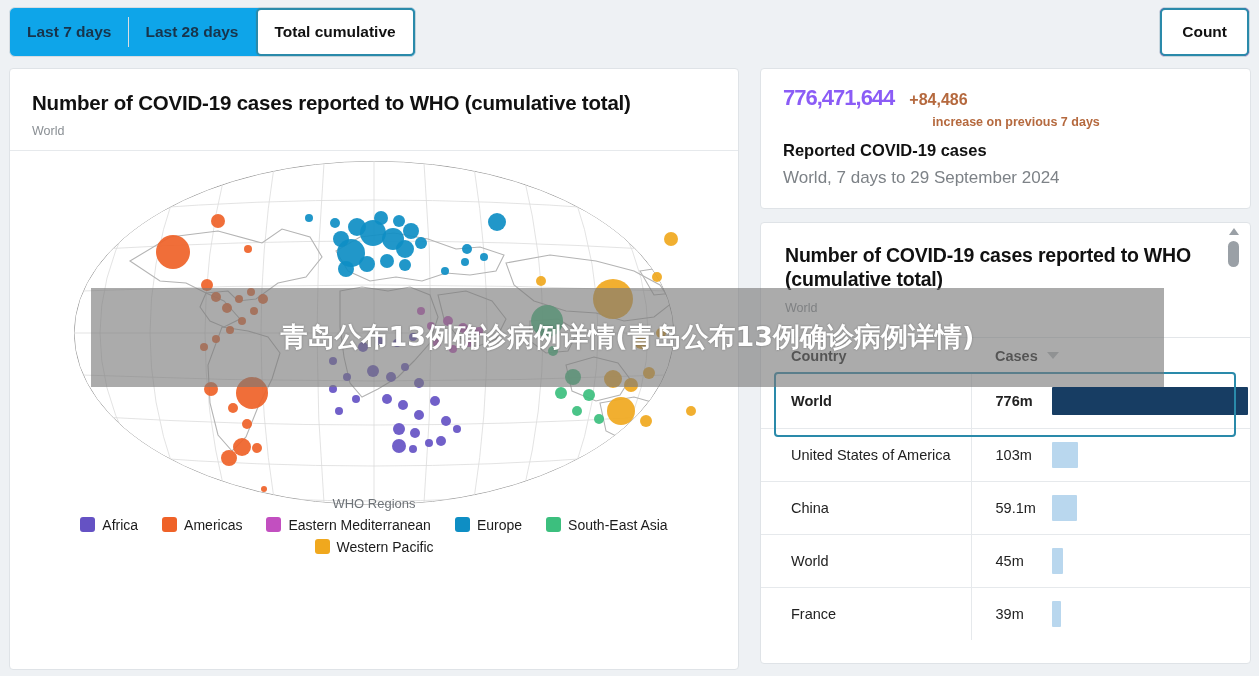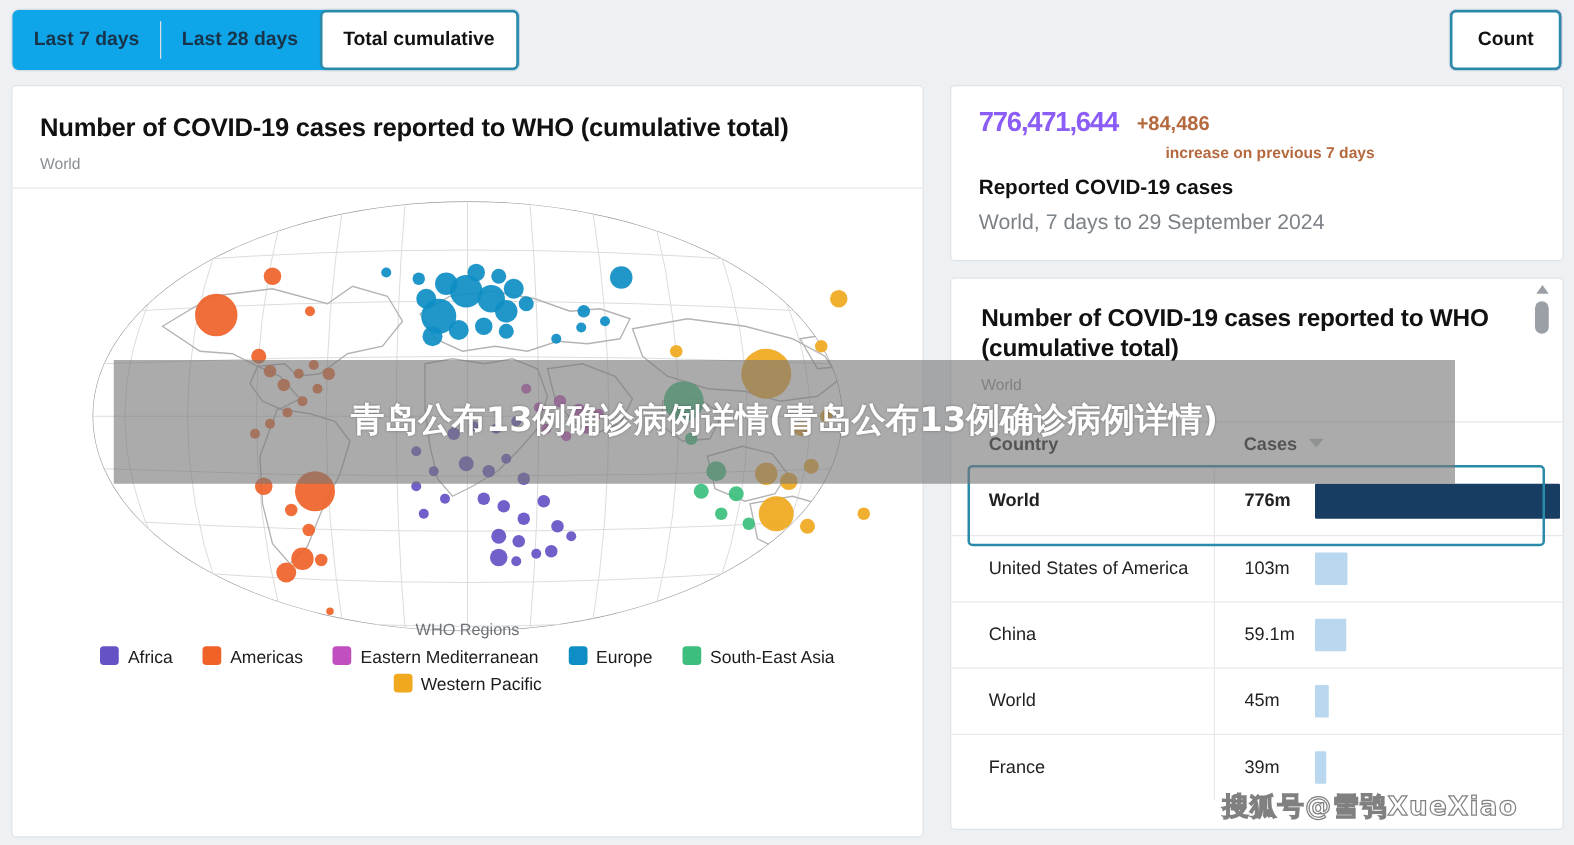--- a/index.html
+++ b/index.html
@@ -427,15 +427,14 @@
       <div class="scrollbar">
         <div class="sb-arrow"></div>
         <div class="sb-thumb"></div>
       </div>
     </div>
   </div>
 
   <div class="overlay-band">
     <div class="overlay-text">青岛公布13例确诊病例详情(青岛公布13例确诊病例详情)</div>
   </div>
-  <div class="watermark">搜狐号@雪鸮XueXiao</div>
 
 </div>
 
 </body></html>

